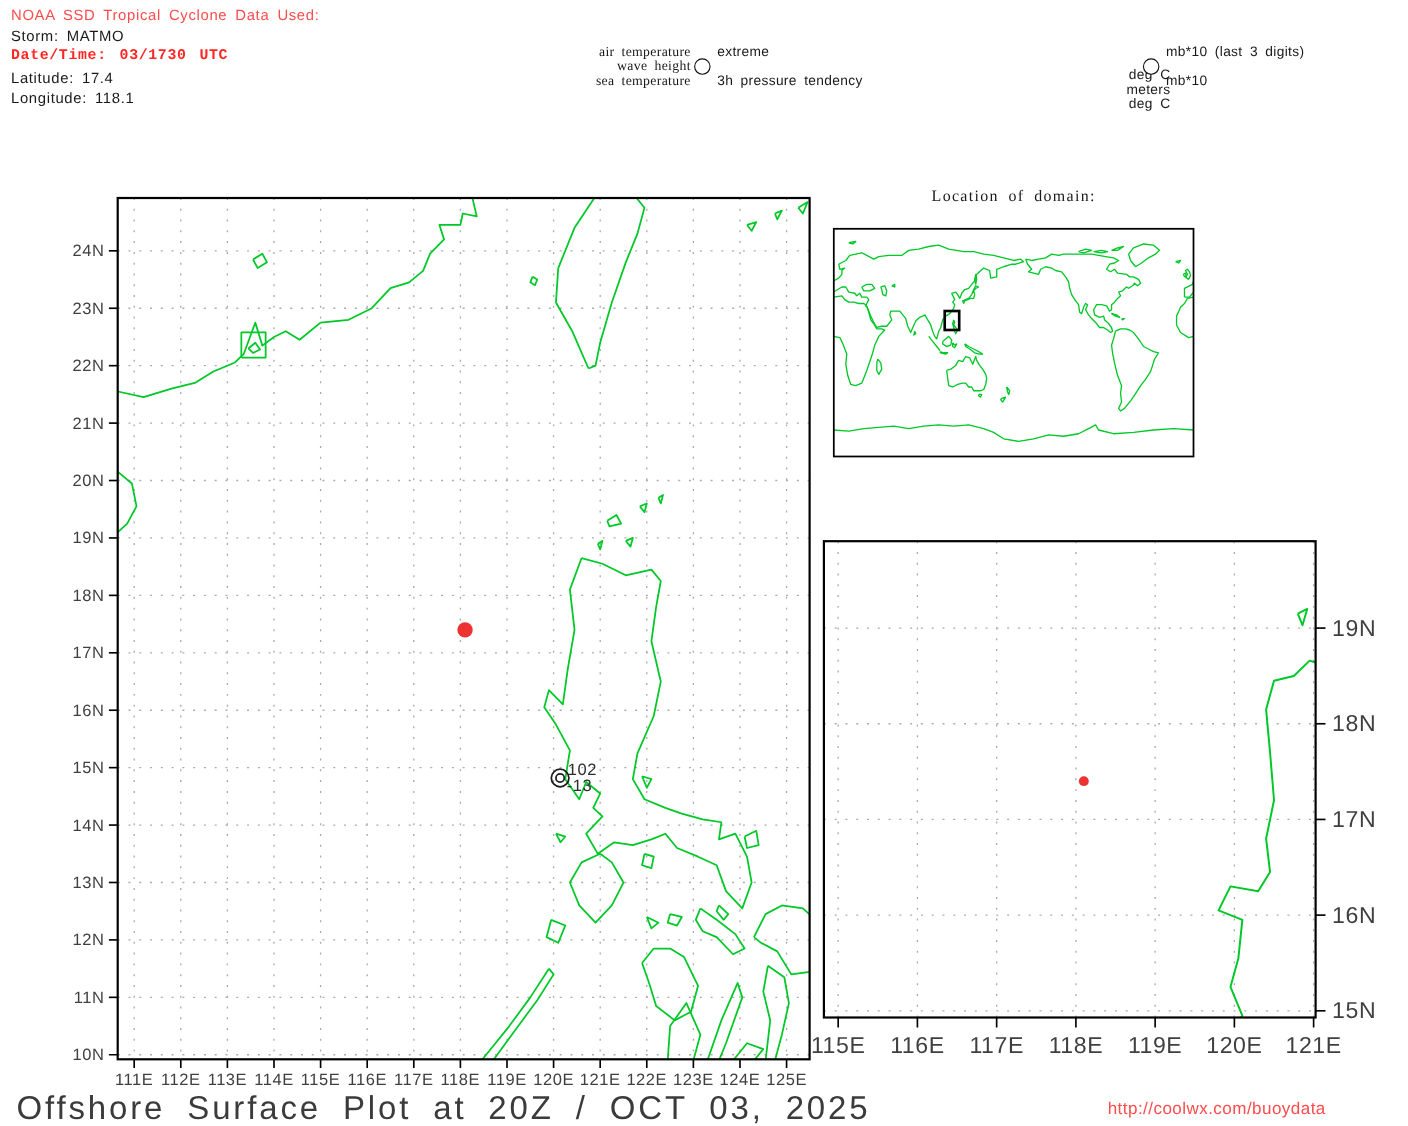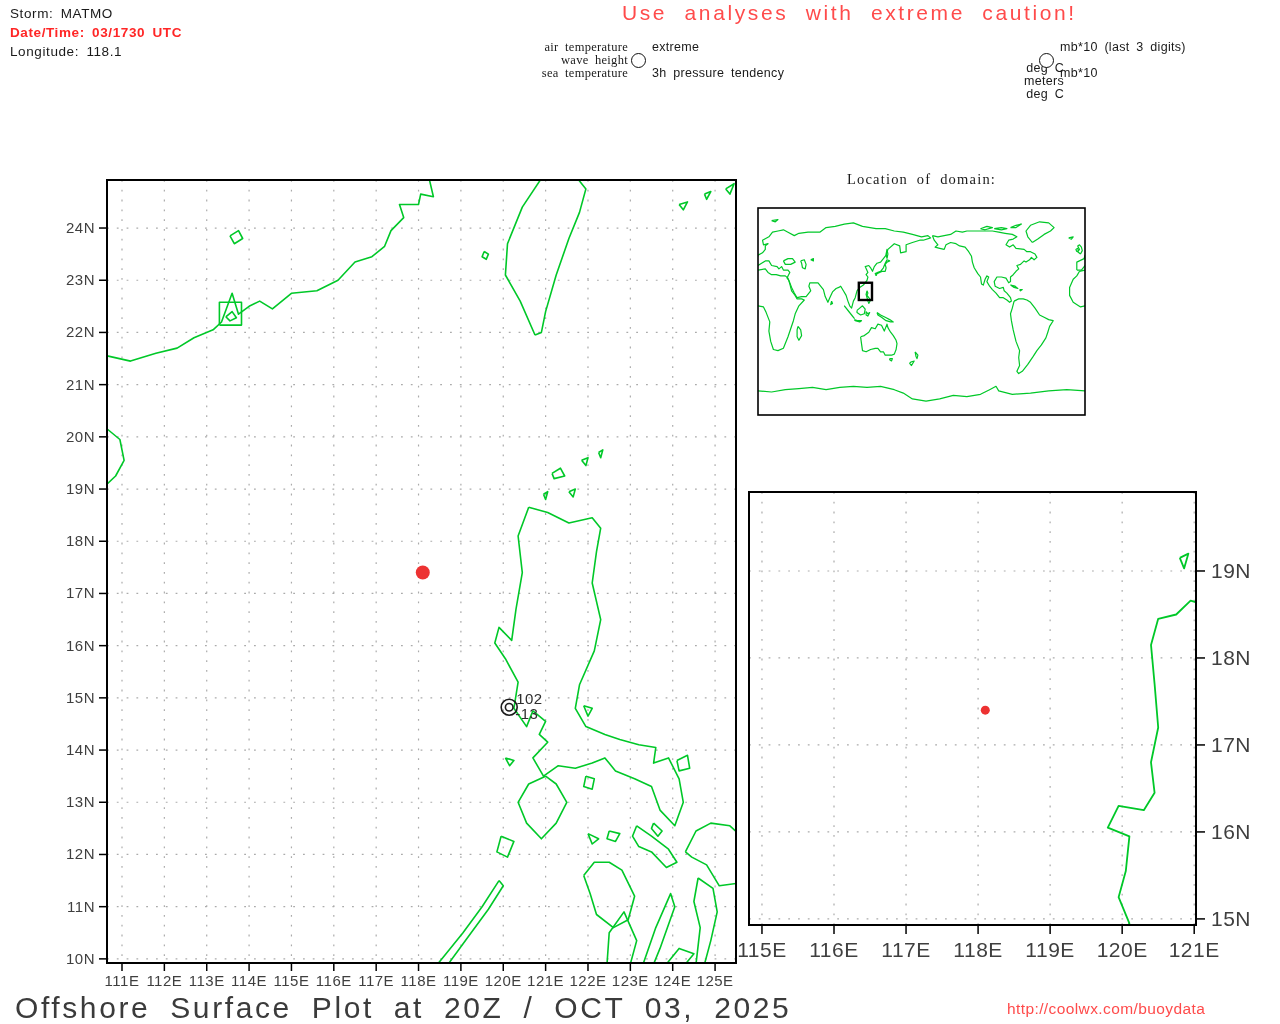--- a/index.html
+++ b/index.html
@@ -1,46 +1,47 @@
 <!DOCTYPE html>
 <html style="--red-text: #ff4b4b; --red-bold: #ff2626; --title-text: #3b3b3b; --axis-text: #3f3f3f;"><head>
 <meta charset="utf-8">
 <style>
   html,body{margin:0;padding:0;background:#fff;}
   .canvas{position:relative;width:1280px;height:1024px;background:#fff;overflow:hidden;
           font-family:"Liberation Sans",sans-serif;color:#111;}
   .abs{position:absolute;}
   .hdr{left:10px;top:4px;font-size:13.5px;line-height:19px;letter-spacing:.6px;word-spacing:3px;color:#1a1a1a;}
   .red{color:var(--red-text);}
-  .redb{color:var(--red-bold);font-weight:bold;}
+  .redb{color:var(--red-bold);font-weight:bold;font-family:Liberation Mono, monospace;}
   .caution{left:622px;top:1px;font-size:21px;letter-spacing:2.6px;word-spacing:9px;color:var(--red-text);}
   .leg{font-size:12.5px;line-height:13px;letter-spacing:.3px;word-spacing:3px;color:#1a1a1a;}
   .leg.ra{text-align:right;}
   .circle{width:15px;height:15px;border:1.6px solid #111;border-radius:50%;background:#fff;box-sizing:border-box;}
   .warning{left:174px;top:142px;font-size:13.5px;letter-spacing:1px;word-spacing:4px;color:var(--red-text);}
   .world-title{left:758px;top:171px;width:327px;text-align:center;font-size:14.5px;letter-spacing:1.2px;word-spacing:4px;color:#1a1a1a;font-family:Liberation Serif, serif;}
   .footer-title{left:15px;top:991px;font-size:30px;letter-spacing:2.6px;word-spacing:9px;color:var(--title-text);}
   .footer-url{left:1007px;top:1000px;font-size:15.5px;letter-spacing:.4px;color:var(--red-text);text-decoration:none;cursor:pointer;}
   svg text{font-family:"Liberation Sans",sans-serif;fill:var(--axis-text);}
   svg .tickl{font-size:15px;letter-spacing:.5px;}
   svg .tickl2{font-size:21px;letter-spacing:.5px;}
   svg .stn{font-size:15px;fill:#2e2e2e;letter-spacing:.5px;}
 </style>
 </head>
 <body>
 
 <div class="canvas">
 
   <div class="hdr abs">
+    <div class="red">NOAA SSD Tropical Cyclone Data Used:</div>
     <div>Storm: MATMO</div>
     <div class="redb">Date/Time: 03/1730 UTC</div>
+    <div>Latitude: 17.4</div>
     <div>Longitude: 118.1</div>
   </div>
 
-  <div class="caution abs">Use analyses with extreme caution!</div>
 
   <div class="leg ra abs" style="left:498px;top:41px;width:130px;font-family:Liberation Serif, serif;">
     <div>air temperature</div>
     <div>wave height</div>
     <div>sea temperature</div>
   </div>
   <div class="circle abs" style="left:631px;top:53px;"></div>
   <div class="leg abs" style="left:652px;top:41px;">
     <div>extreme</div>
     <div>&nbsp;</div>

